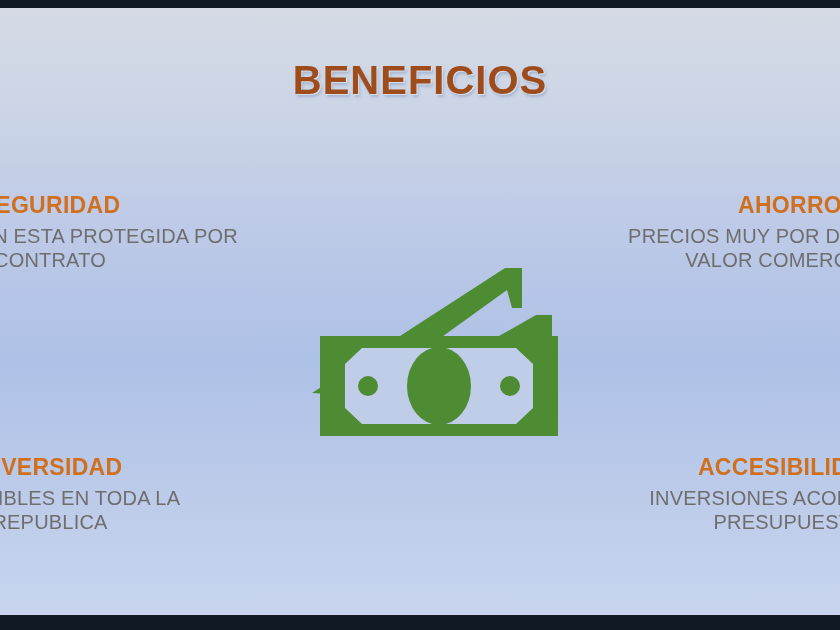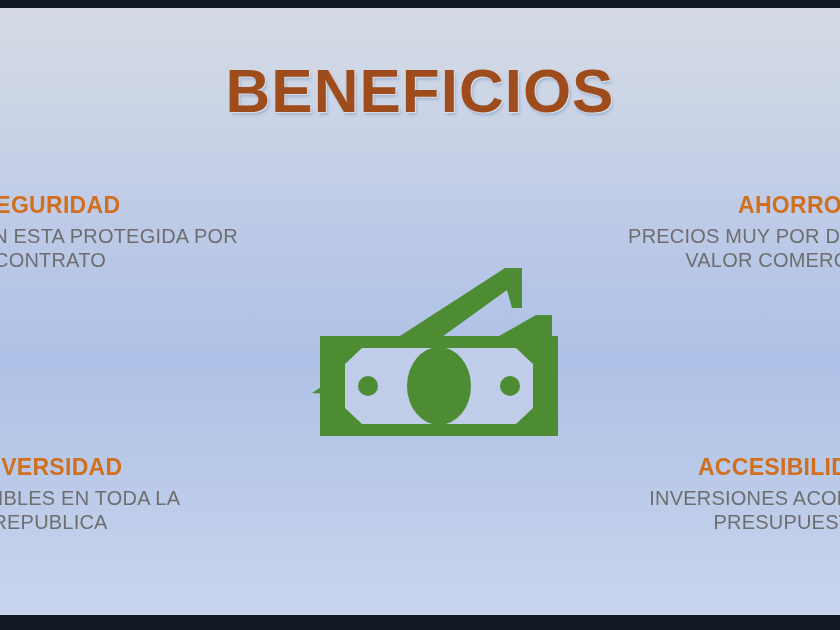--- a/index.html
+++ b/index.html
@@ -53,21 +53,21 @@
     );
   }
 
   
   #slide-title {
     position: absolute;
     left: 0;
     top: 52px;
     width: 840px;
     text-align: center;
-    font-size: 62px;
+    font-size: 40px;
     font-weight: bold;
     letter-spacing: 1px;
     color: #9f4c1d;
     text-shadow:
       1px 1px 0 rgba(255,255,255,0.55),
       2px 3px 3px rgba(150,170,200,0.75);
     line-height: 1;
     white-space: nowrap;
   }
 

